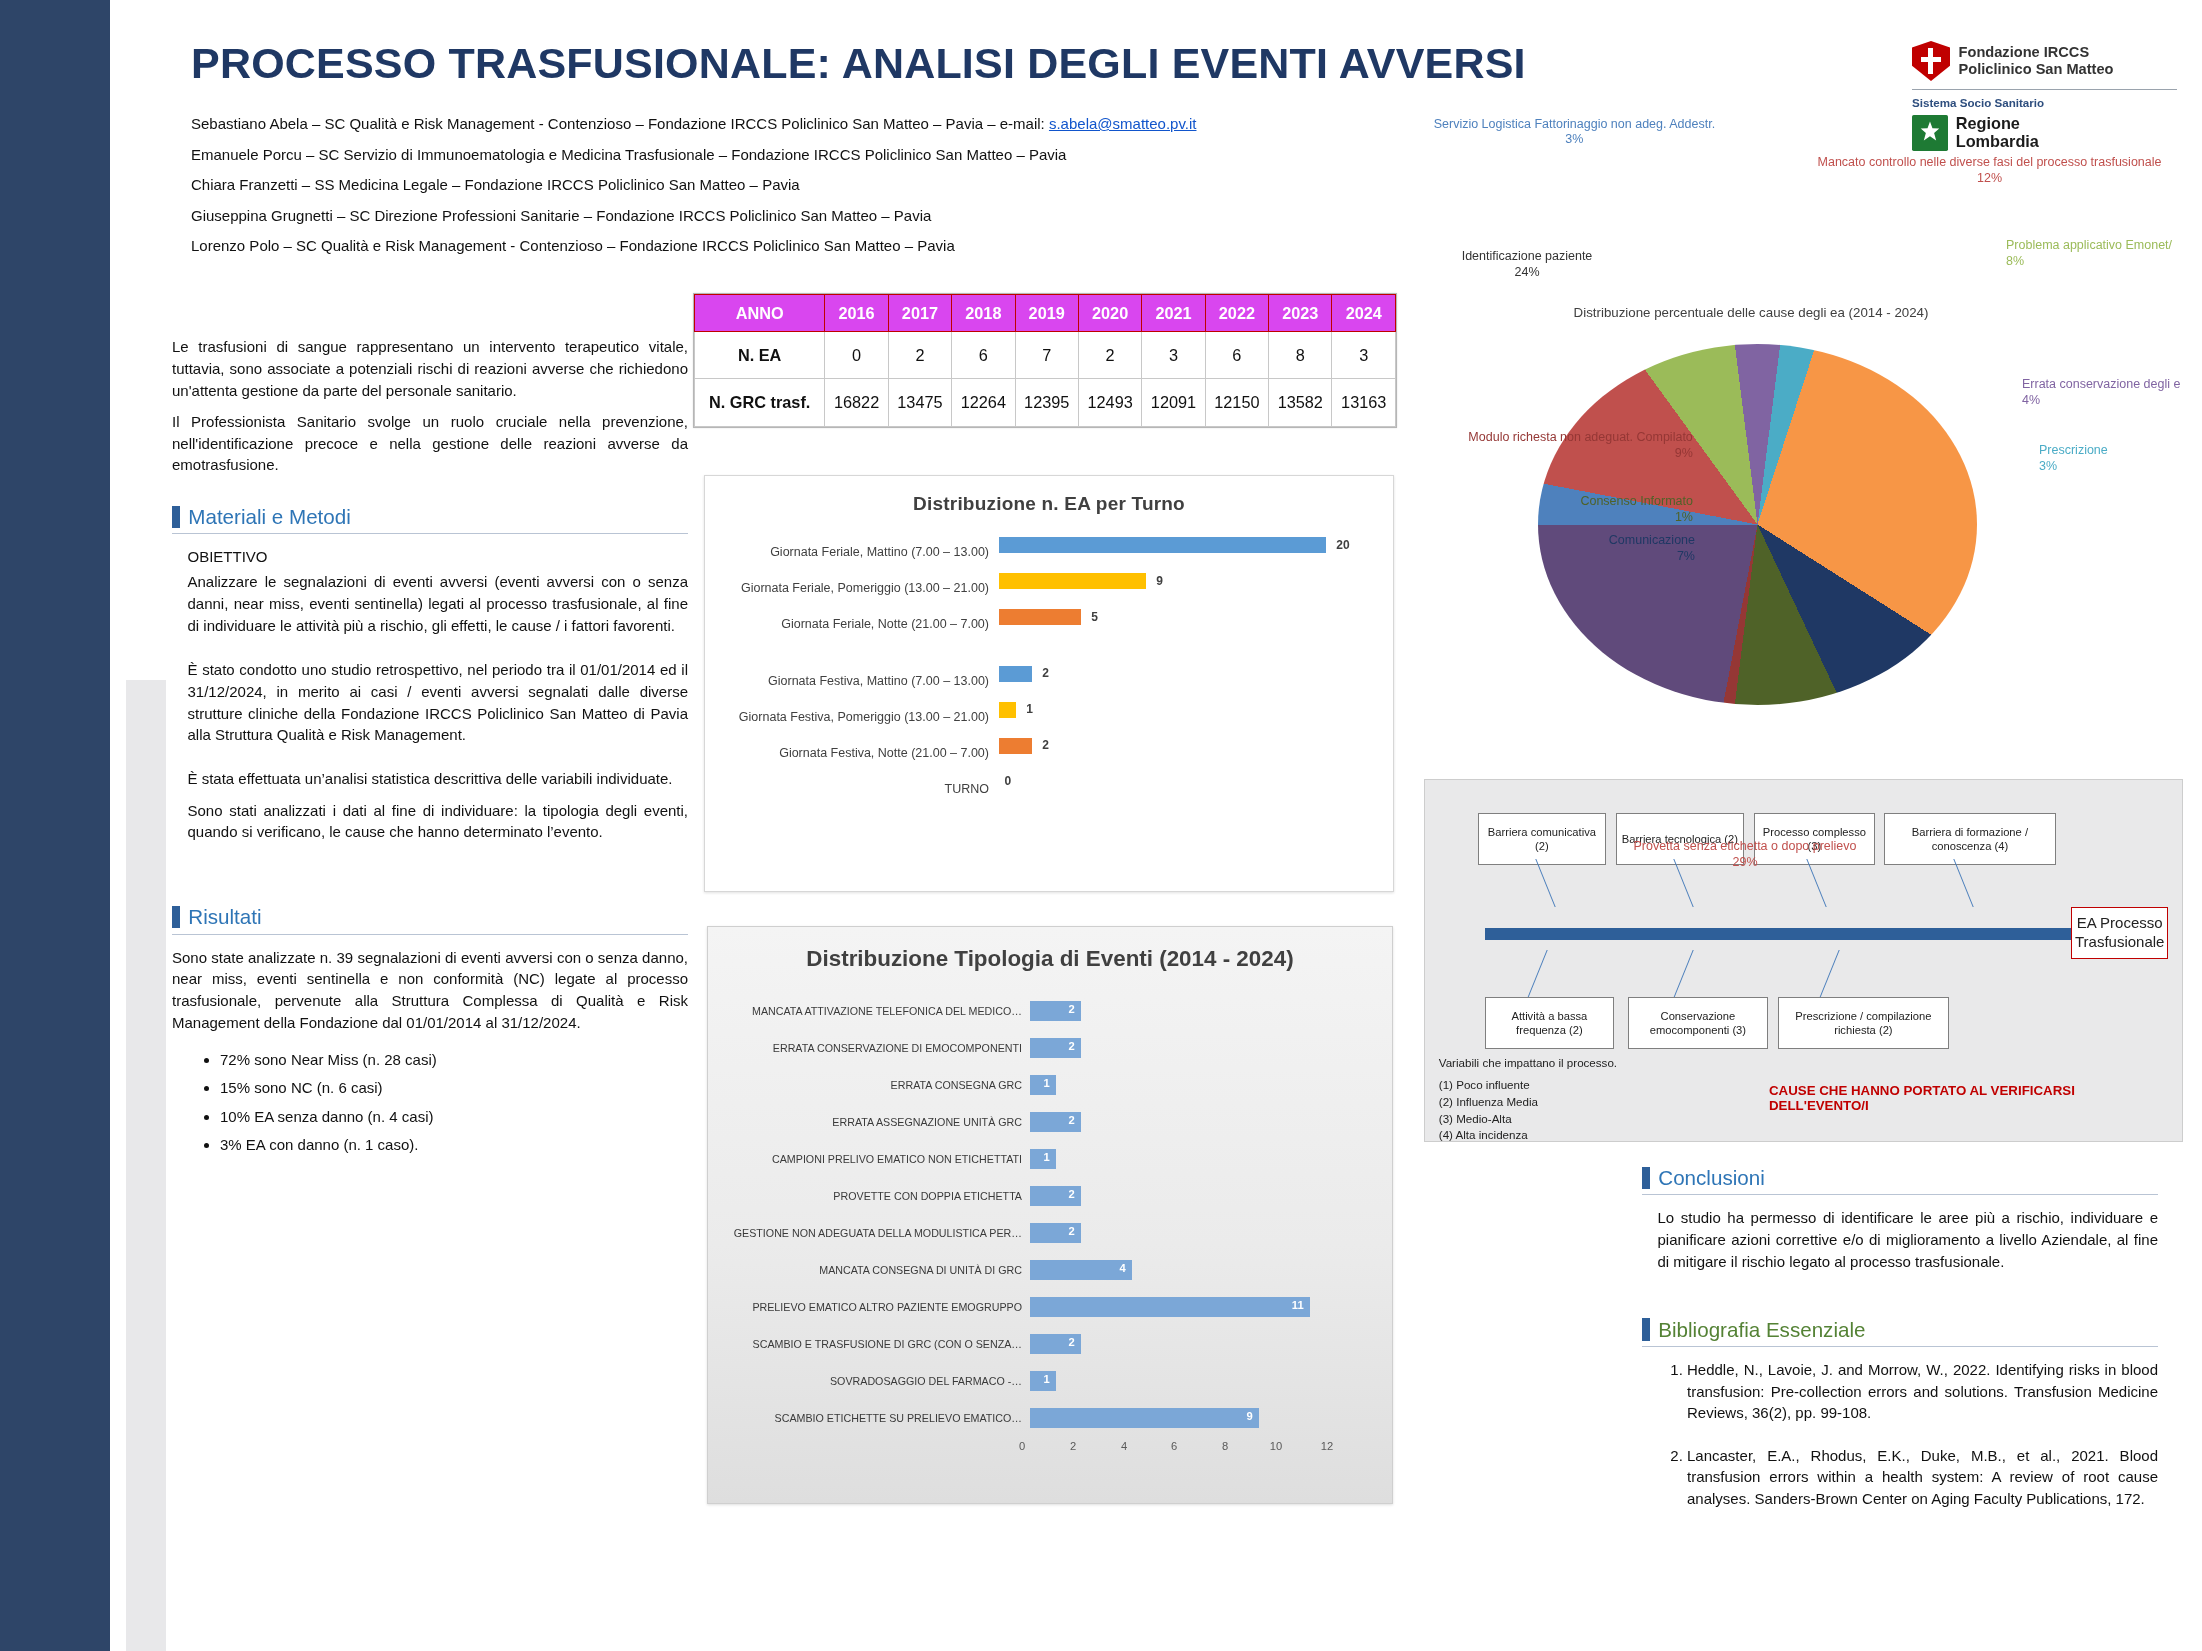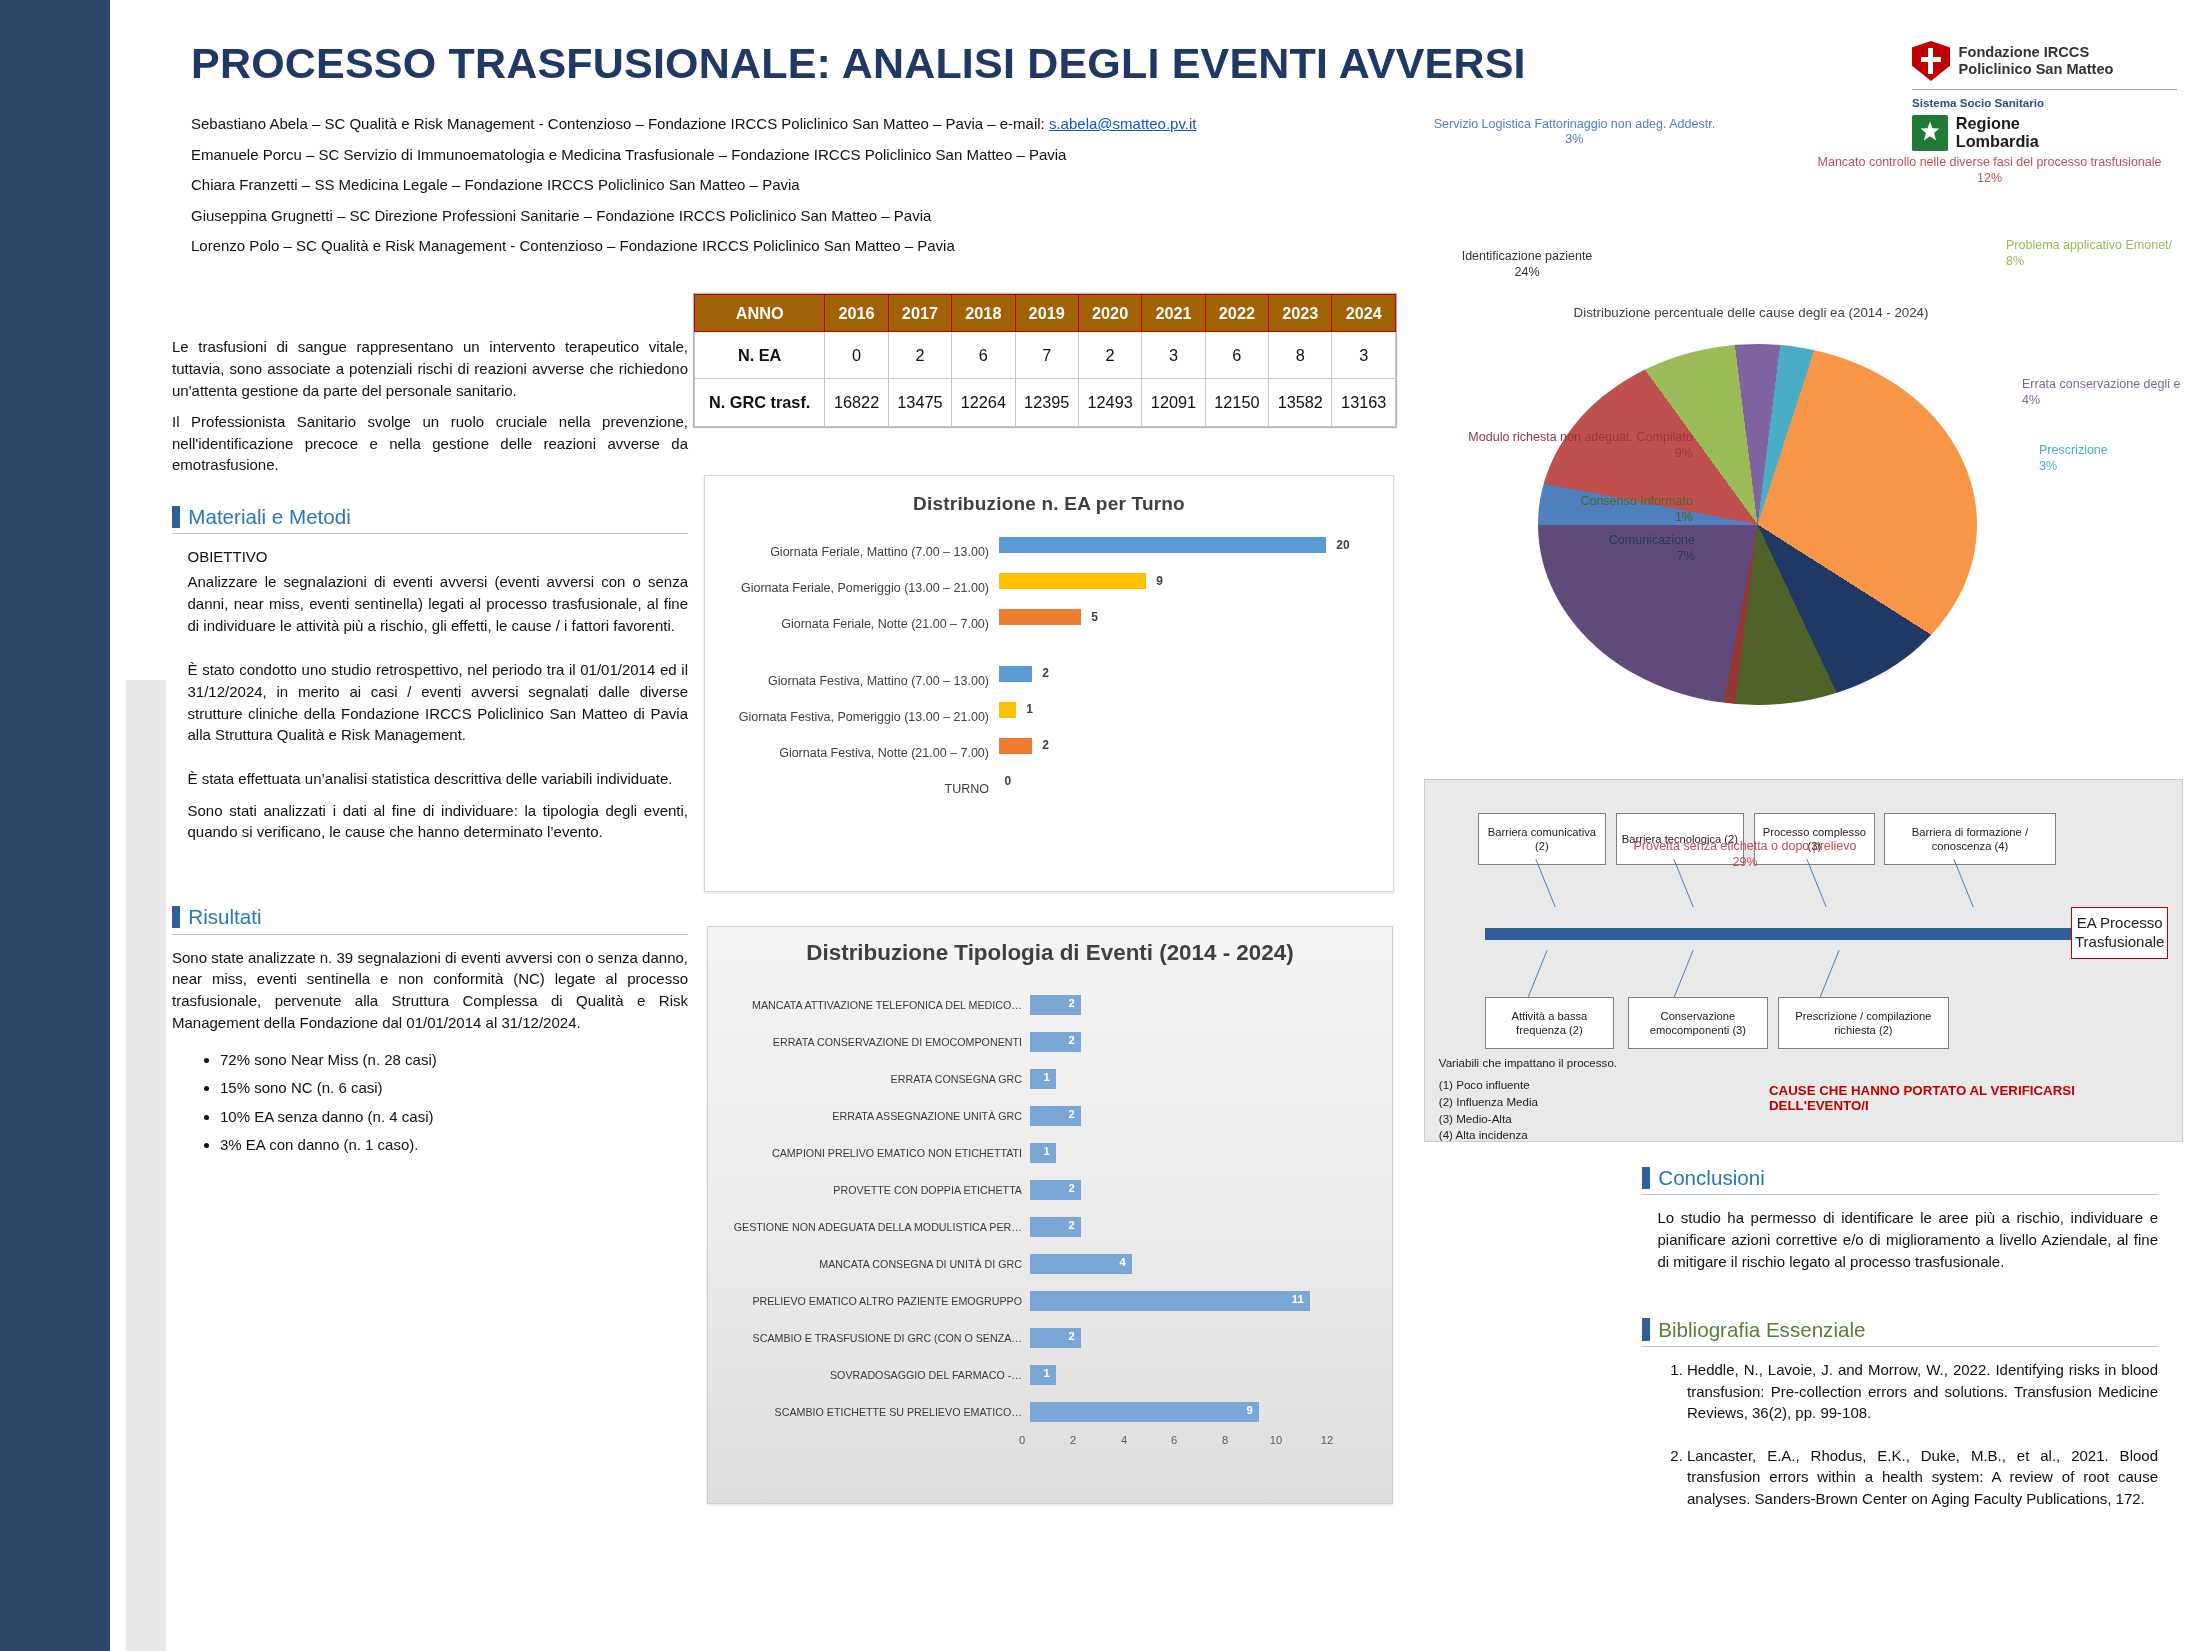--- a/index.html
+++ b/index.html
@@ -137,21 +137,21 @@
   }
   table.years { border-collapse: collapse; width: 100%; }
   table.years th, table.years td {
     border: 0.9px solid #c8c8c8;
     text-align: center;
     font-size: 16.3px;
     padding: 8.6px 3.4px;
     color: #111;
   }
   table.years thead th {
-    background: #a16207; color: #fff; font-weight: bold; font-size: 16.3px;
+    background: #d946ef; color: #fff; font-weight: bold; font-size: 16.3px;
     border-color: #c00000;
   }
   table.years tbody td:first-child { font-weight: bold; }
   table.years tbody tr td { height: 29px; }
   .grc-cell { line-height: 1.15; }
 
   
   .turni {
     position: absolute; left: 704px; top: 475px; width: 688px; height: 415px;
     background: #fff; border: 0.9px solid #d7d7d7; box-shadow: 0 0.9px 2.6px rgba(0,0,0,.12);
@@ -173,21 +173,21 @@
   .turni .spacer { height: 20.6px; }
 
   
   .tipologia {
     position: absolute; left: 707px; top: 926px; width: 684px; height: 576px;
     background: linear-gradient(180deg,#f4f4f4 0%, #ebebeb 55%, #dedede 100%);
     border: 0.9px solid #cfcfcf; box-shadow: 0 0.9px 2.6px rgba(0,0,0,.13);
   }
   .tipologia .ch-title {
     text-align: center; font-size: 22.4px; color: #404040; font-weight: bold;
-    margin-top: 13px;
+    margin-top: 19px;
   }
   .tipologia .rows { margin-top: 20.6px; }
   .tipologia .row { display: flex; align-items: center; height: 37px; }
   .tipologia .row .rl {
     width: 314px; text-align: right; font-size: 10.7px; color: #3a3a3a; padding-right: 7.7px;
     white-space: nowrap; overflow: hidden; text-overflow: ellipsis;
   }
   .tipologia .row .barwrap { flex: 1; position: relative; height: 20.6px; }
   .tipologia .row .bar {
     height: 20px; background: #7ba7d7; position: relative;

